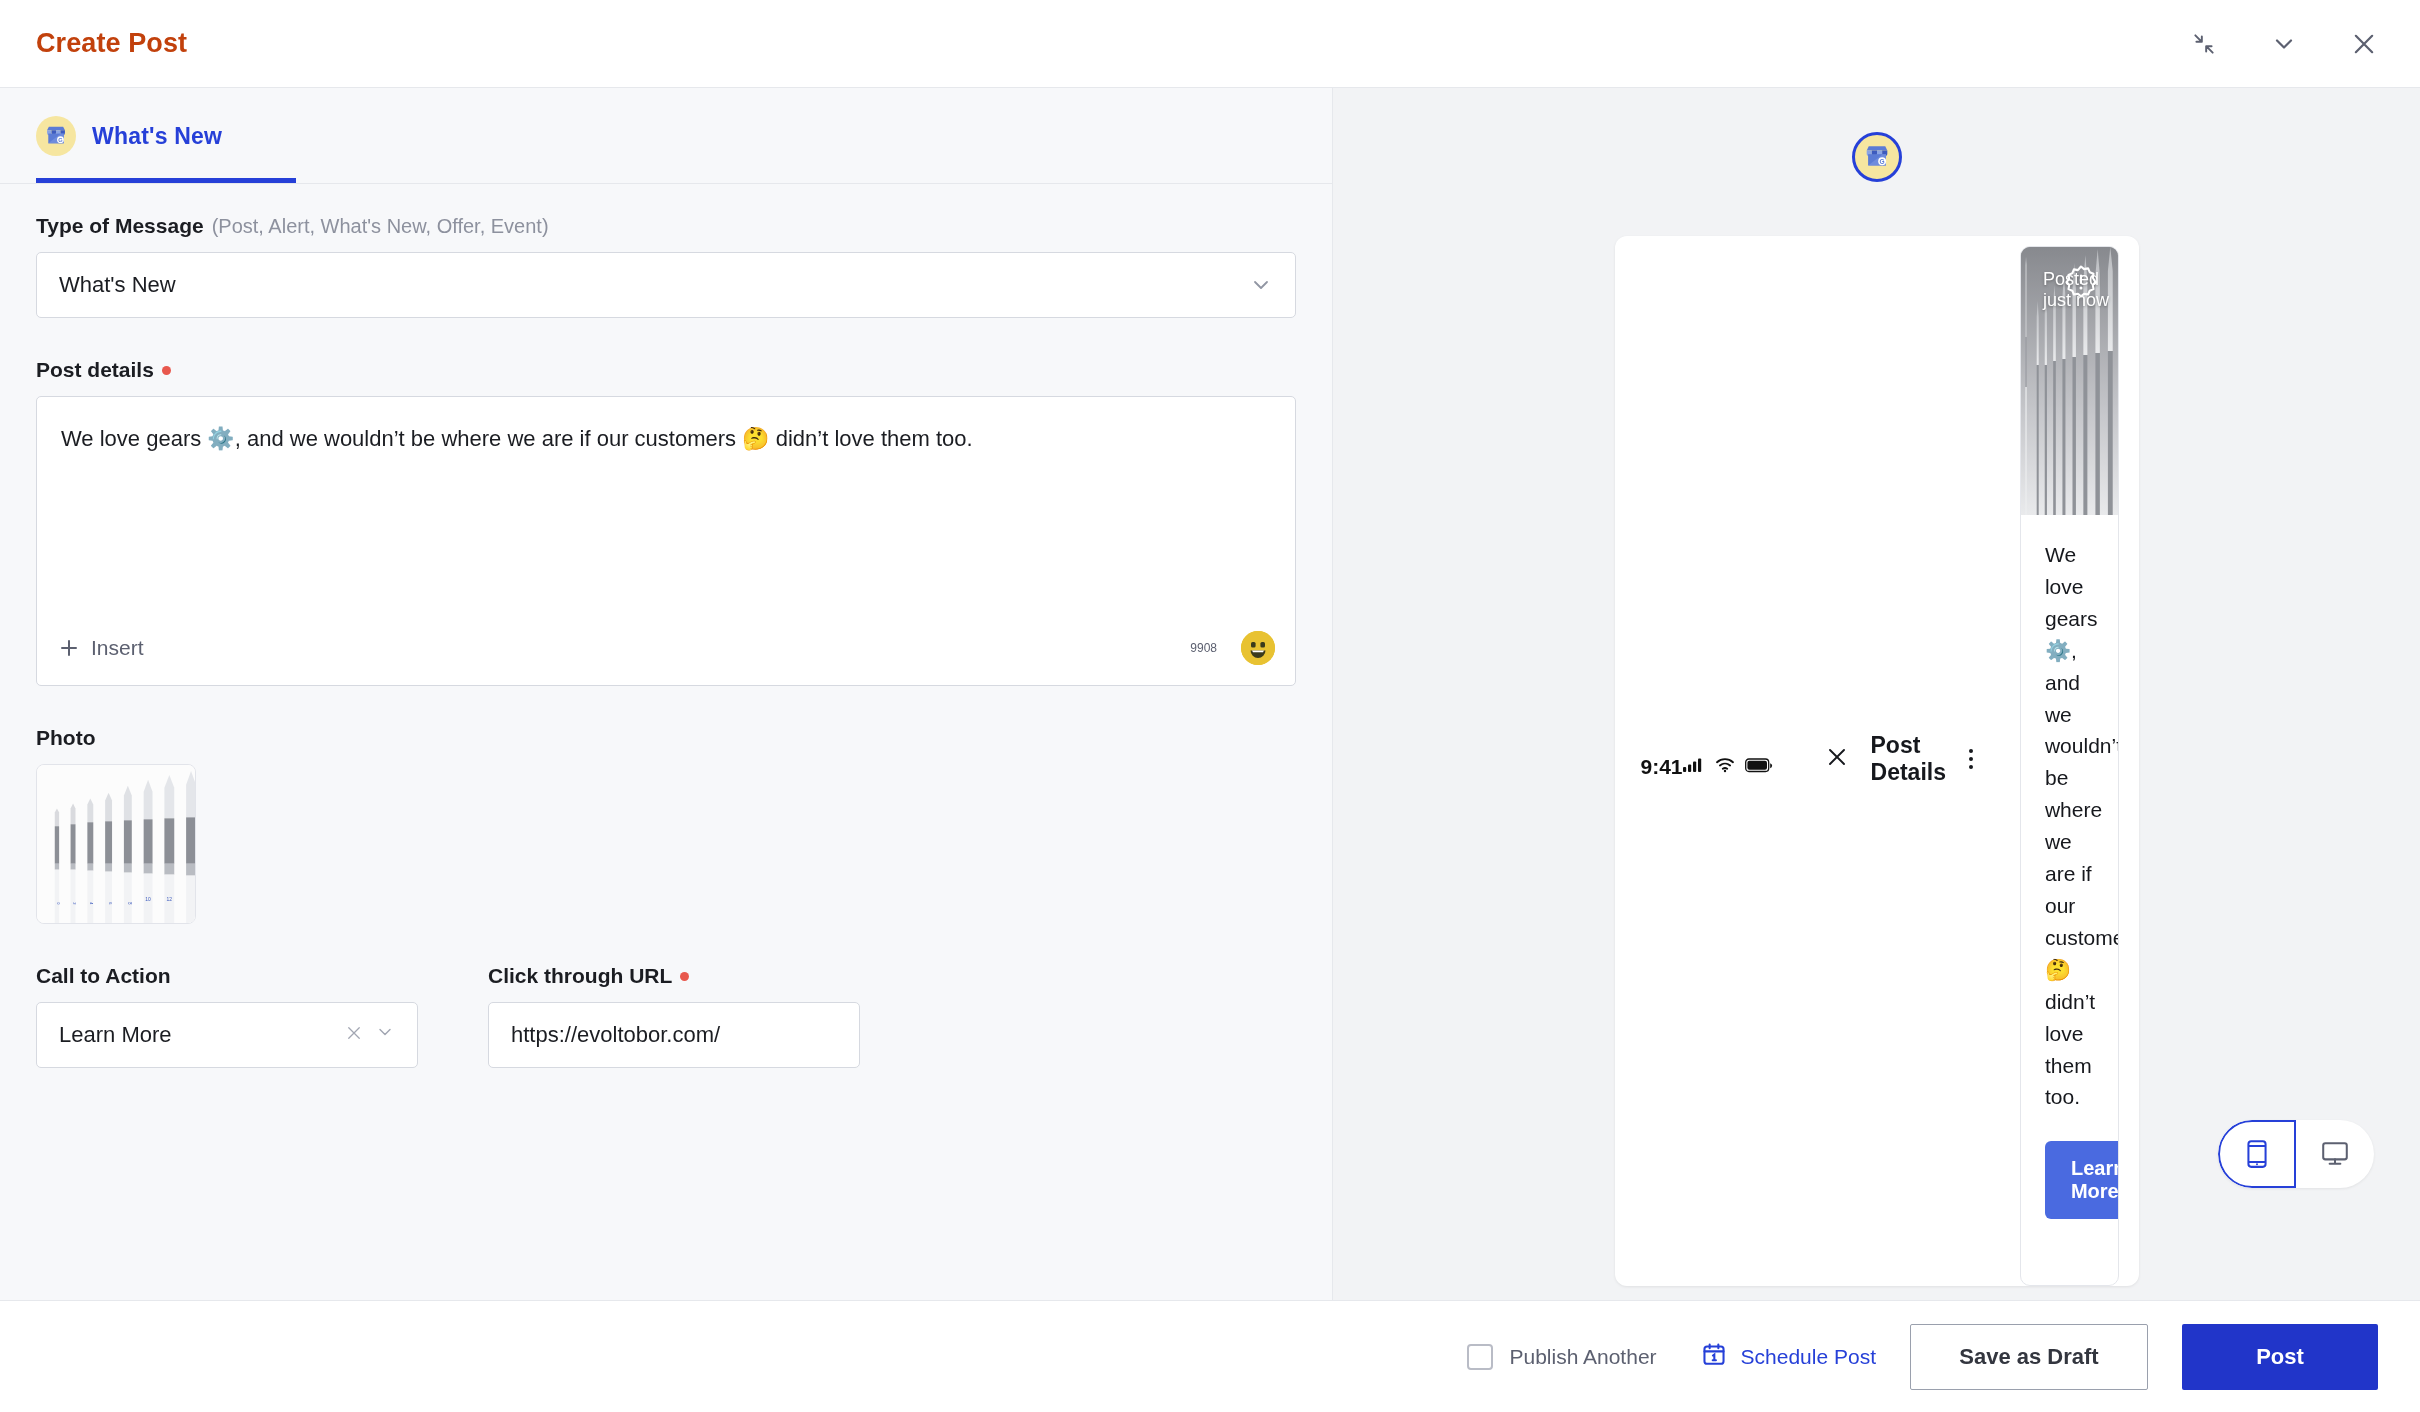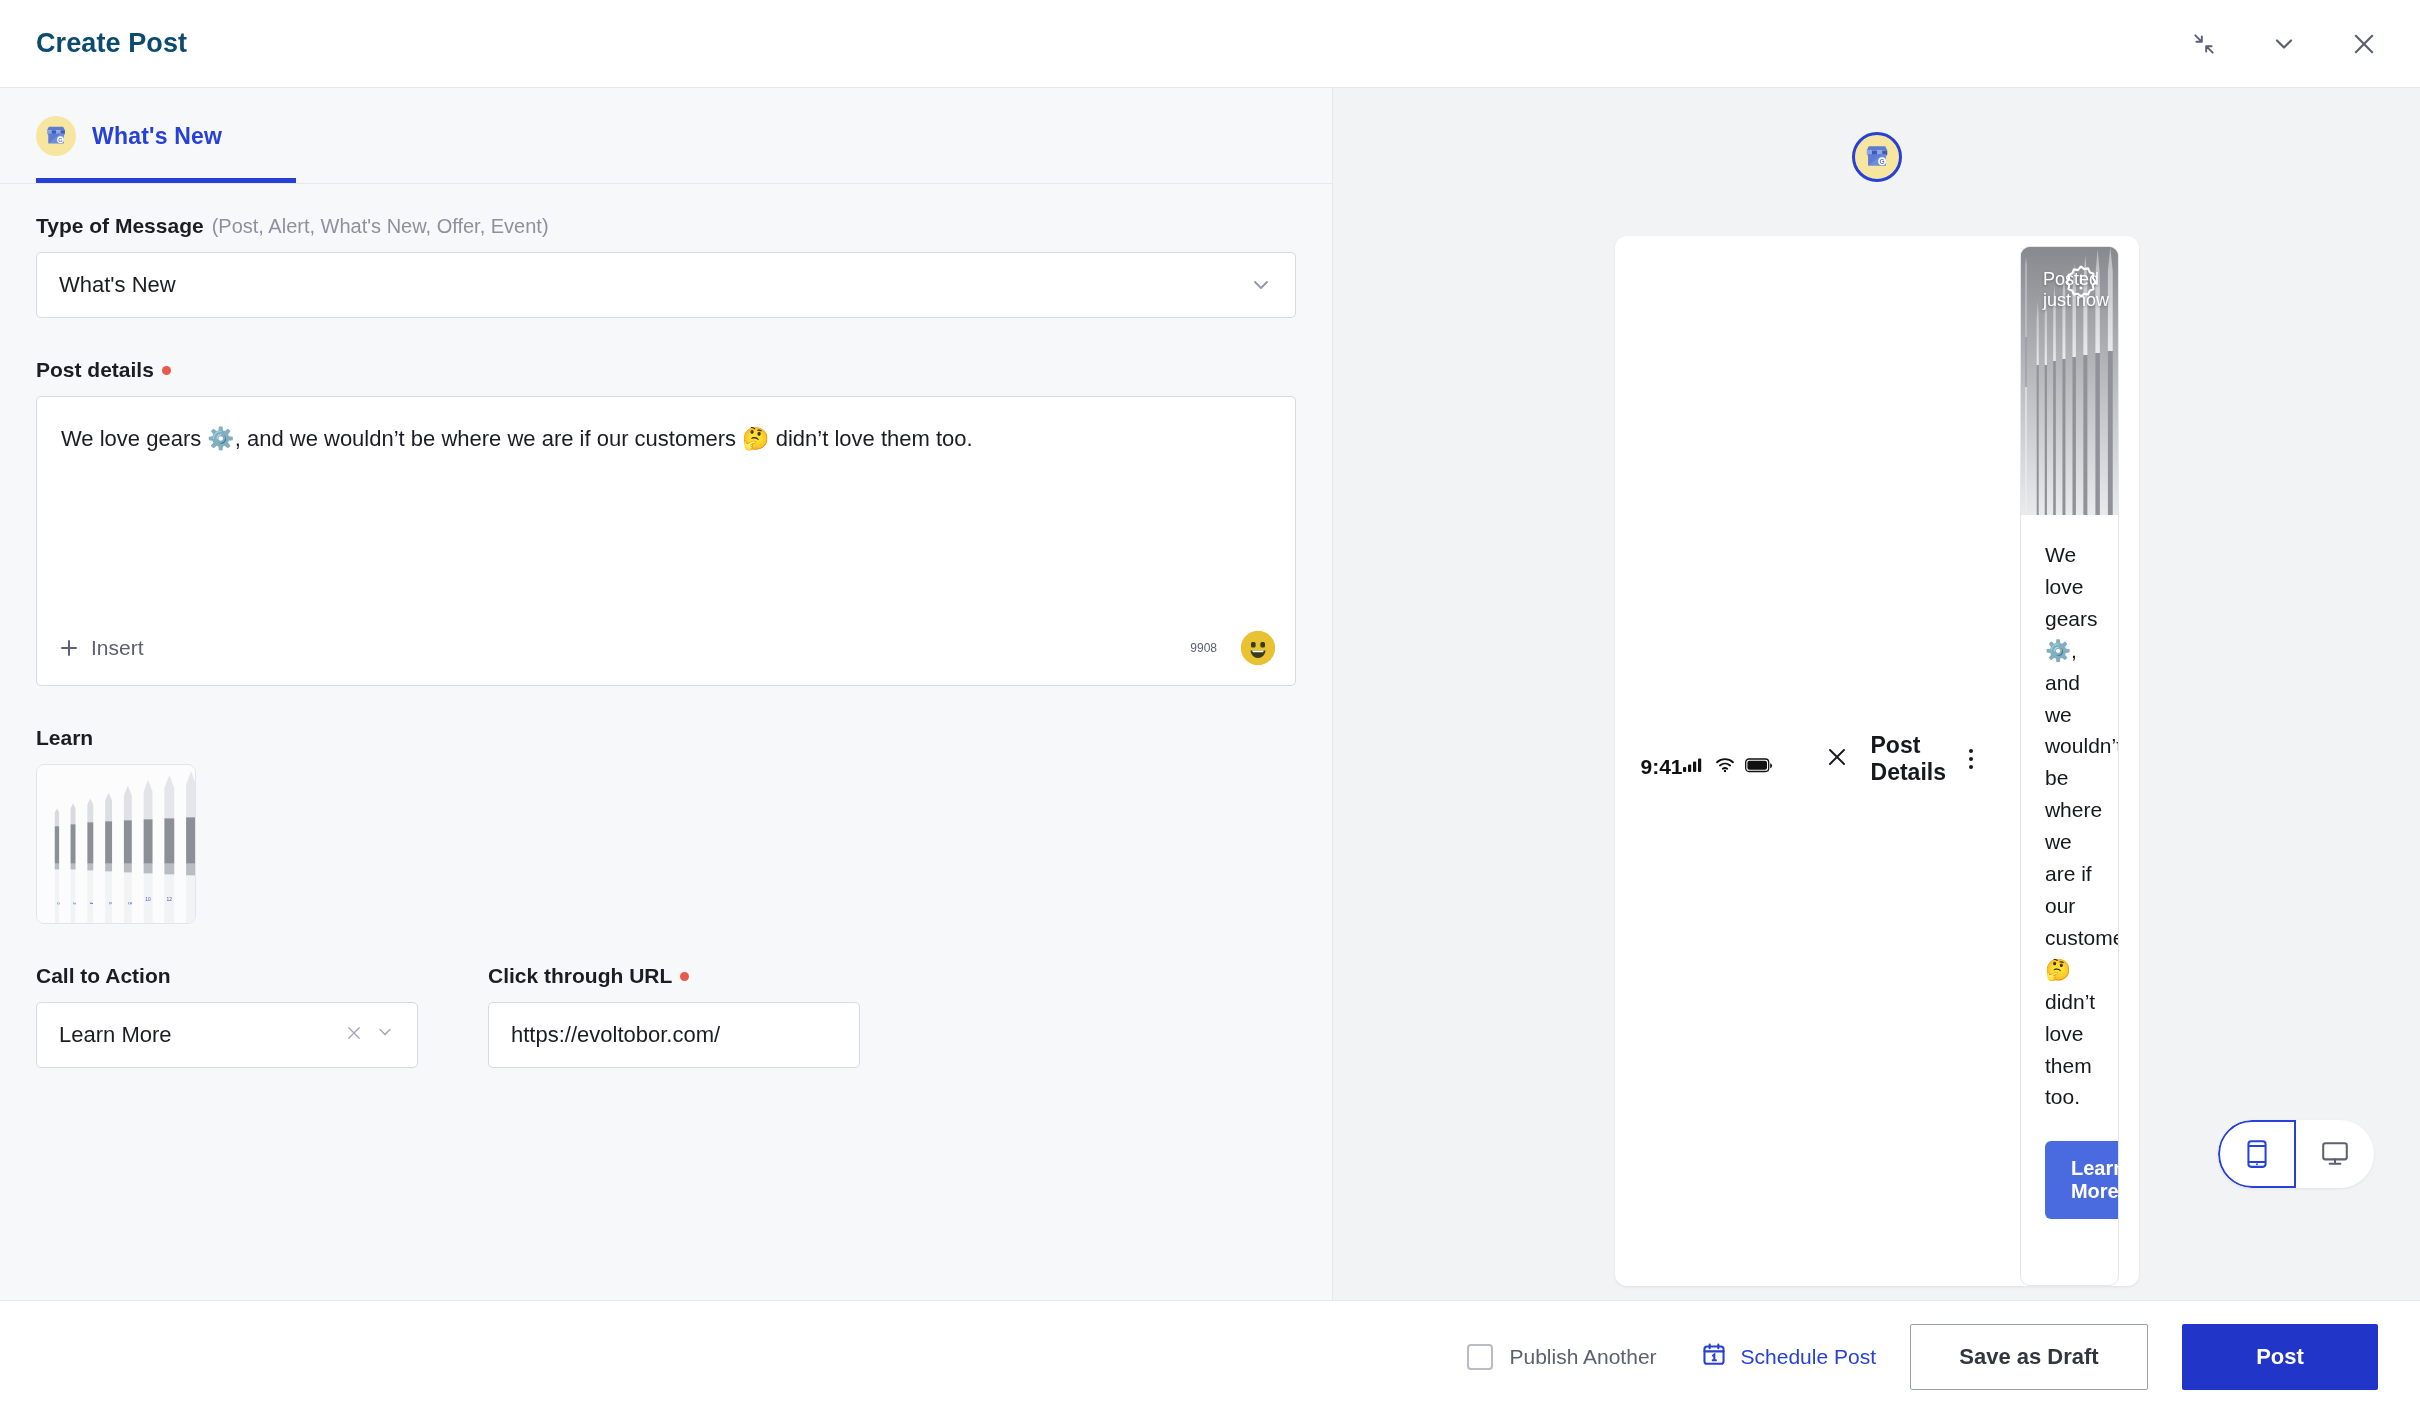--- a/index.html
+++ b/index.html
@@ -18,21 +18,21 @@
 
   
   .topbar {
     height: 88px; flex: 0 0 88px;
     background: #ffffff;
     border-bottom: 1px solid #e6e8ec;
     display: flex; align-items: center;
     padding: 0 36px;
   }
   .topbar-title {
-    font-size: 27px; font-weight: bold; color: #0c4a6e;
+    font-size: 27px; font-weight: bold; color: #c2410c;
     letter-spacing: .1px;
   }
   .topbar-actions { margin-left: auto; display: flex; align-items: center; gap: 40px; }
   .win-btn {
     width: 40px; height: 40px;
     display: flex; align-items: center; justify-content: center;
     cursor: pointer; color: #5c6070;
   }
   .win-btn svg { display: block; }
 
@@ -377,21 +377,21 @@
                     <path d="M11 19.6h12a6 6 0 0 1-1 1.6H12a6 6 0 0 1-1-1.6z" fill="#ffffff"></path>
                   </svg>
                 </span>
               </div>
             </div>
           </div>
         </div>
 
         <div class="field">
           <div class="field-label">
-            <span>Learn</span>
+            <span>Photo</span>
           </div>
           <div class="photo-thumb">
             <svg class="brush-set" viewBox="0 0 160 160" preserveAspectRatio="xMidYMid slice">
               <rect width="160" height="160" fill="#fcfcfc"></rect>
               <g>
                 <g transform="translate(18,0)">
                   <path d="M0 48 L2.2 44 L4.4 48 L4.4 62 L0 62 Z" fill="#d9dade"></path>
                   <rect x="0" y="62" width="4.4" height="38" fill="#8c8f96"></rect>
                   <rect x="0" y="100" width="4.4" height="6" fill="#b9bcc2"></rect>
                   <rect x="0" y="106" width="4.4" height="54" fill="#f2f3f5"></rect>

